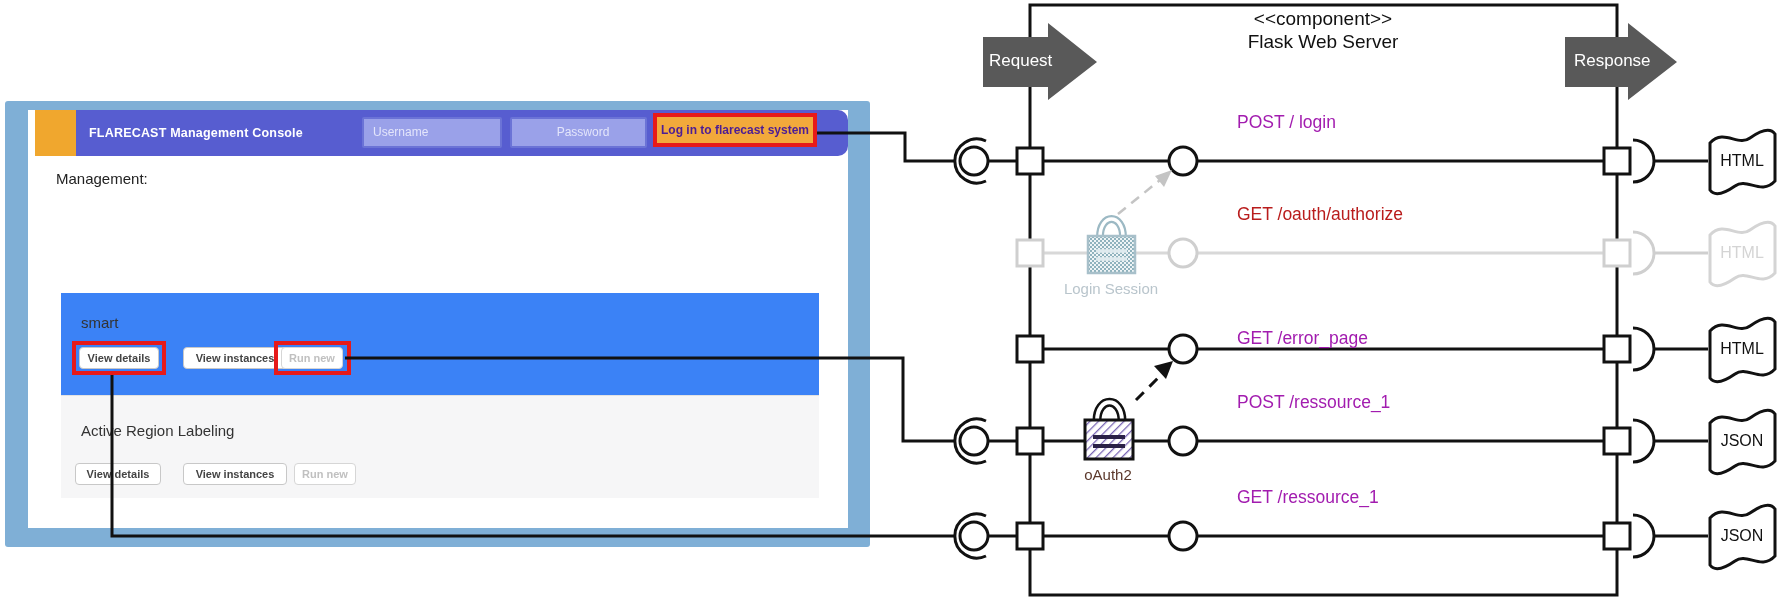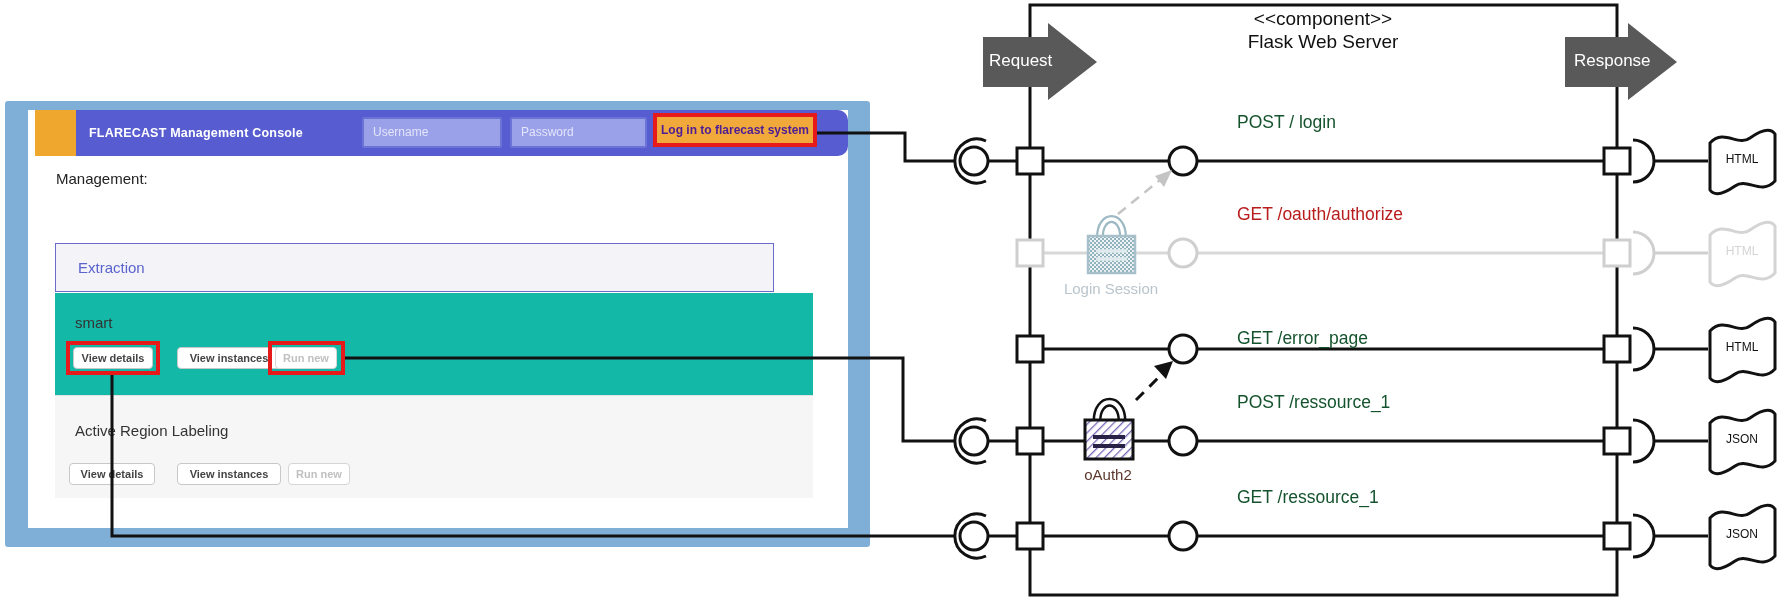--- a/index.html
+++ b/index.html
@@ -10,41 +10,41 @@
   #console-frame{left:5px;top:101px;width:865px;height:446px;background:#7fafd6;border-radius:3px;}
   #console-page{left:28px;top:110px;width:820px;height:418px;background:#ffffff;}
   #console-header{left:35px;top:110px;width:813px;height:46px;background:#575dd0;
                   border-radius:0 10px 10px 0;}
   #header-accent{left:0;top:0;width:41px;height:46px;background:#f0a72e;}
   #console-title{left:54px;top:0;height:46px;line-height:46px;color:#ffffff;
                  font-size:12.5px;font-weight:bold;letter-spacing:.2px;white-space:nowrap;}
   .login-field{top:7px;height:27px;background:#9aa1e9;border:2px solid #6b73d6;border-radius:2px;
                color:#e3e5fb;font-size:12px;line-height:27px;padding-left:9px;box-sizing:content-box;}
   #username-field{left:327px;width:127px;}
-  #password-field{left:475px;width:124px;}
+  #password-field{left:475px;width:124px;text-align:center;}
   #login-red-box{left:618px;top:3px;width:156px;height:26px;border:4px solid #e61a1a;background:#f2a93b;}
   #login-button{width:156px;height:26px;line-height:26px;text-align:center;color:#4c1d95;
                 font-size:12px;font-weight:600;white-space:nowrap;}
   #algorithms-label{left:28px;top:60px;font-size:15px;color:#222;}
   #category-box{left:27px;top:133px;width:717px;height:47px;background:#f4f4f8;
                 border:1.5px solid #6a6ac9;}
   #category-label{left:22px;top:0;height:47px;line-height:47px;font-size:15px;color:#5a62ce;}
-  #algo-body{left:27px;top:183px;width:758px;height:204px;background:#14b8a6;text-decoration:underline;}
+  #algo-body{left:33px;top:183px;width:758px;height:204px;background:#3b82f6;text-decoration:underline;}
   #algo-section-arl{left:0;top:102px;width:758px;height:102px;background:#f6f6f7;border-top:1px solid #e2e2e2;}
   .algo-name{font-size:15px;color:#333;}
   .ui-btn{height:22px;background:#fff;border:1.5px solid #c8c8c8;border-radius:4px;
           font-size:11px;font-weight:600;color:#444;line-height:20px;text-align:center;
           box-sizing:border-box;padding:0 4px;cursor:pointer;}
   .ui-btn.disabled{color:#c0c0c0;border-color:#d6d6d6;}
   .red-box{border:4px solid #e61a1a;background:transparent;}
   
   #diagram-svg{left:0;top:0;width:1780px;height:602px;pointer-events:none;z-index:5;}
-  .dlabel{z-index:10;font-size:17.5px;color:#14532d;white-space:nowrap;}
+  .dlabel{z-index:10;font-size:17.5px;color:#a21caf;white-space:nowrap;}
   .dlabel.inactive{color:#b91c1c;}
-  .flag-label{z-index:10;width:60px;text-align:center;font-size:12px;color:#111;white-space:nowrap;}
+  .flag-label{z-index:10;width:60px;text-align:center;font-size:16px;color:#111;white-space:nowrap;}
   .flag-label.inactive{color:#d4d4d4;}
   .arrow-label{z-index:10;color:#ffffff;font-size:17px;white-space:nowrap;}
   #component-stereotype,#component-name{z-index:10;width:300px;text-align:center;font-size:19px;color:#111;}
   #lock-label-session{z-index:10;color:#b9c5cc;font-size:15px;}
   #lock-label-oauth{z-index:10;color:#5c392c;font-size:15px;}
 </style>
 </head>
 <body>
 
 <div class="abs" id="console-frame">
@@ -56,23 +56,20 @@
   <div class="abs" id="console-title">FLARECAST Management Console</div>
   <div class="abs login-field" id="username-field">Username</div>
   <div class="abs login-field" id="password-field">Password</div>
   <div class="abs" id="login-red-box">
     <div class="abs" id="login-button">Log in to flarecast system</div>
   </div>
 </div>
 
 <div class="abs" style="left:28px;top:110px;width:820px;height:418px;">
   <div class="abs" id="algorithms-label">Management:</div>
-  <div class="abs" id="category-box">
-    <div class="abs" id="category-label">Extraction</div>
-  </div>
   <div class="abs" id="algo-body">
 
     <div class="abs algo-name" style="left:20px;top:21px;">smart</div>
     <div class="abs red-box" style="left:11px;top:48px;width:86px;height:26px;">
       <div class="abs ui-btn" style="left:3px;top:2px;width:80px;">View details</div>
     </div>
     <div class="abs ui-btn" style="left:122px;top:54px;width:104px;">View instances</div>
     <div class="abs red-box" style="left:213px;top:48px;width:69px;height:26px;">
       <div class="abs ui-btn disabled" style="left:3px;top:2px;width:62px;">Run new</div>
     </div>

